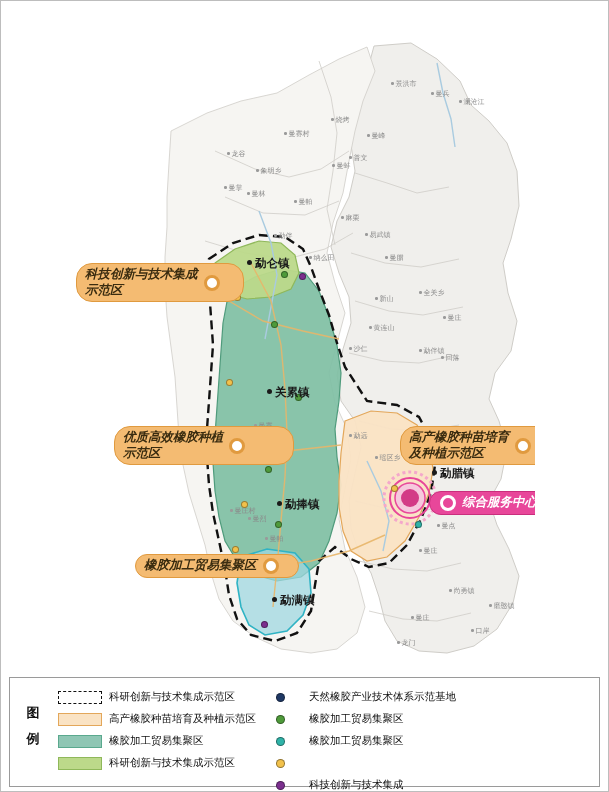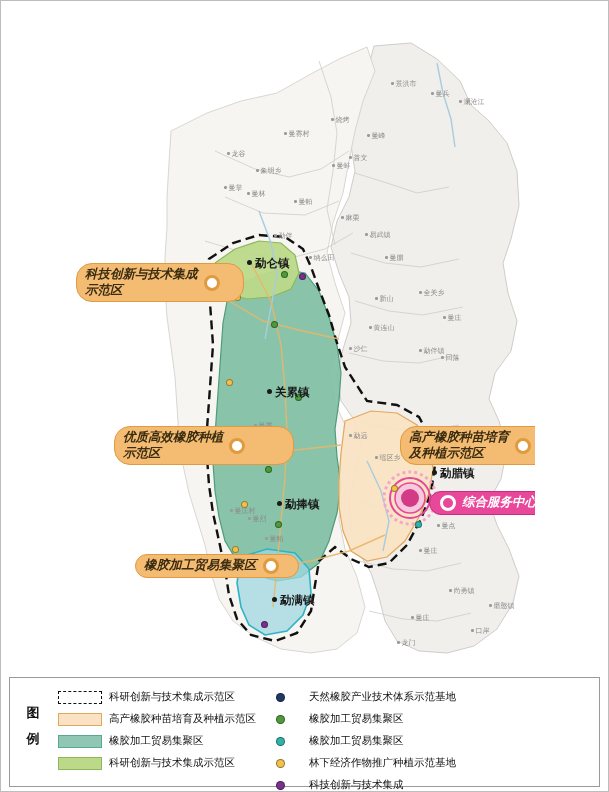--- a/index.html
+++ b/index.html
@@ -393,21 +393,20 @@
       <div class="legend-row">
         <span class="pt-swatch">
             <span class="pt-dot" style="background:#2fb3a8"></span>
           </span>
         <span>橡胶加工贸易集聚区</span>
       </div>
       <div class="legend-row">
         <span class="pt-swatch">
             <span class="pt-dot" style="background:#f2c14b"></span>
           </span>
-        <span>林下经济作物推广种植示范基地</span>
       </div>
       <div class="legend-row">
         <span class="pt-swatch">
             <span class="pt-dot" style="background:#7b2f8e"></span>
           </span>
         <span>科技创新与技术集成</span>
       </div>
     </div>
 
   </div>

